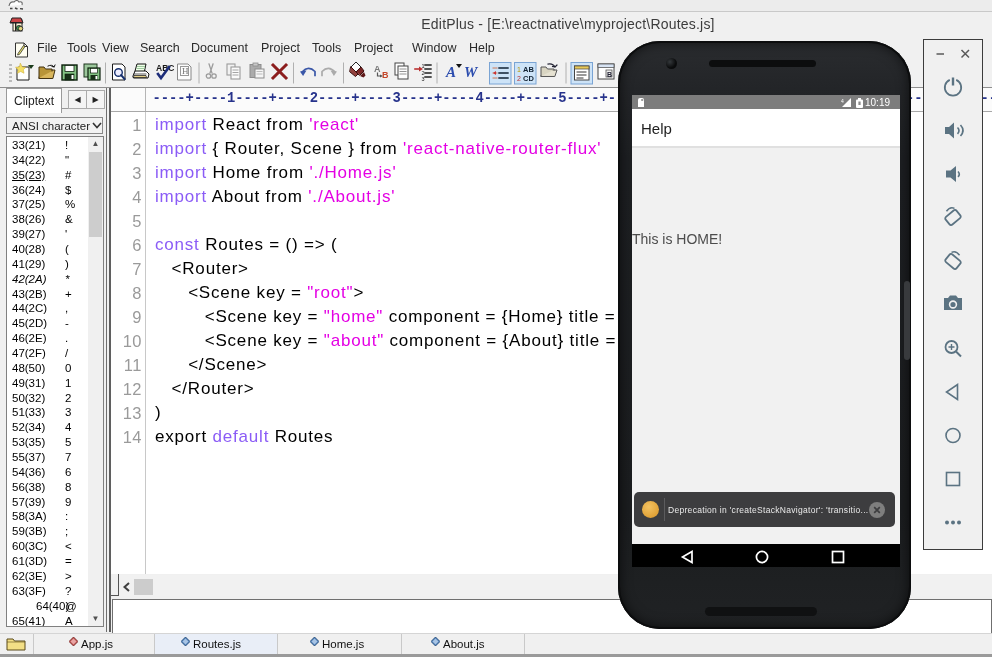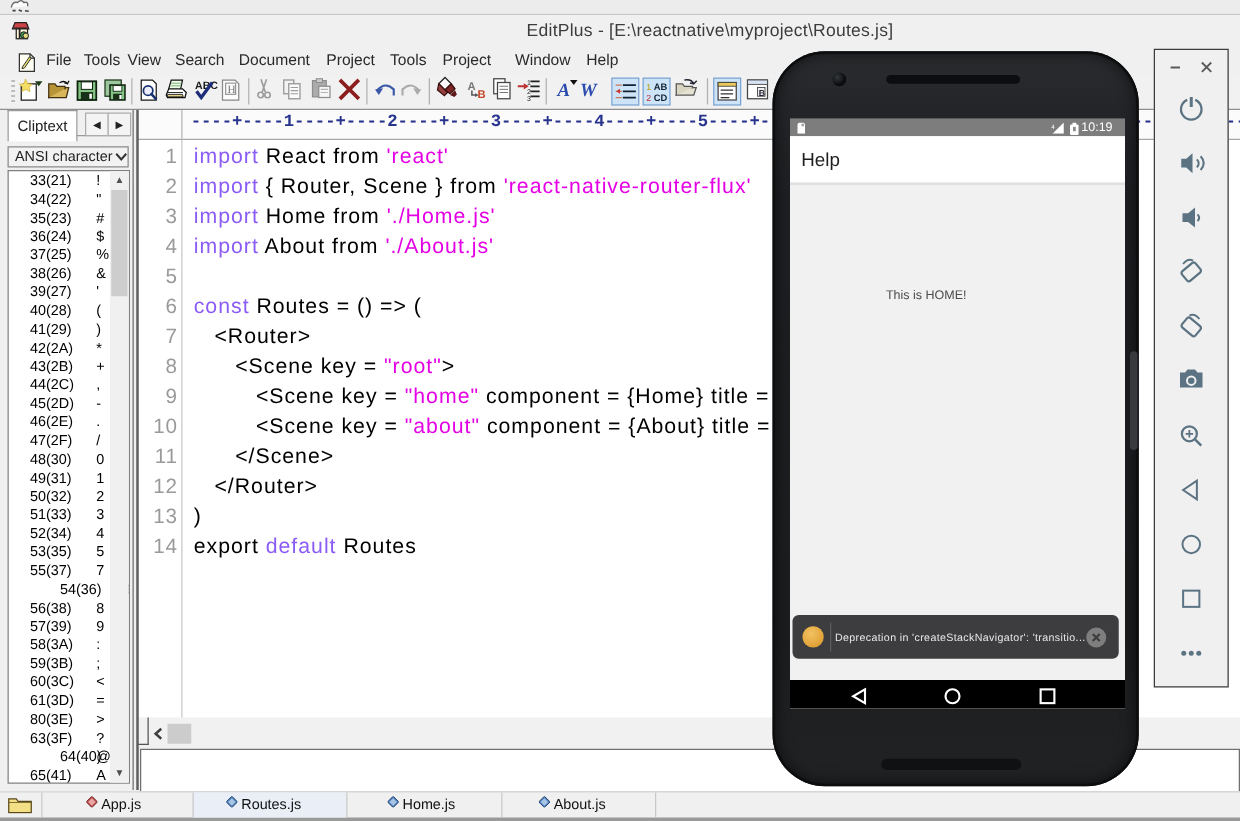--- a/index.html
+++ b/index.html
@@ -318,31 +318,31 @@
 <div class="abs" style="left:61px;top:108px;width:43px;height:1px;background:#9a9a9a;"></div>
 <div class="abs" style="left:68px;top:90px;width:17px;height:17px;background:#f4f4f4;border:1px solid #ababab;text-align:center;font-size:8px;line-height:17px;color:#222;">◀</div>
 <div class="abs" style="left:86px;top:90px;width:17px;height:17px;background:#f4f4f4;border:1px solid #ababab;text-align:center;font-size:8px;line-height:17px;color:#222;">▶</div>
 
 <div class="abs" style="left:6px;top:117px;width:97px;height:17px;background:#f2f2f2;border:1px solid #8a8a8a;font-size:11.5px;color:#222;line-height:17px;padding-left:5px;box-sizing:border-box;overflow:hidden;white-space:nowrap;">ANSI character&nbsp;&nbsp;</div>
 <svg class="abs" style="left:92px;top:122px;" width="10" height="7" viewBox="0 0 10 7">
     <path d="M1 1 L5 5.5 L9 1" fill="none" stroke="#333" stroke-width="1.6"></path>
   </svg>
 
 <div class="abs" style="left:6px;top:136px;width:98px;height:491px;background:#fff;border:1px solid #808080;box-sizing:border-box;overflow:hidden;">
-<div id="cliplist" style="position:absolute;left:12px;top:1px;width:96px;font-size:11.5px;color:#000;line-height:14.87px;">
+<div id="cliplist" style="position:absolute;left:0;top:1px;width:96px;font-size:11.5px;color:#000;line-height:14.87px;">
       <div style="position:relative;height:14.87px;">
         <span style="position:absolute;left:5px;">33(21)</span>
         <span style="position:absolute;left:58px;">!</span>
       </div>
       <div style="position:relative;height:14.87px;">
         <span style="position:absolute;left:5px;">34(22)</span>
         <span style="position:absolute;left:58px;">"</span>
       </div>
       <div style="position:relative;height:14.87px;">
-        <span style="position:absolute;left:5px;">35(23)</span>
+        <span style="position:absolute;left:5px;text-decoration:underline;">35(23)</span>
         <span style="position:absolute;left:58px;">#</span>
       </div>
       <div style="position:relative;height:14.87px;">
         <span style="position:absolute;left:5px;">36(24)</span>
         <span style="position:absolute;left:58px;">$</span>
       </div>
       <div style="position:relative;height:14.87px;">
         <span style="position:absolute;left:5px;">37(25)</span>
         <span style="position:absolute;left:58px;">%</span>
       </div>
@@ -355,21 +355,21 @@
         <span style="position:absolute;left:58px;">'</span>
       </div>
       <div style="position:relative;height:14.87px;">
         <span style="position:absolute;left:5px;">40(28)</span>
         <span style="position:absolute;left:58px;">(</span>
       </div>
       <div style="position:relative;height:14.87px;">
         <span style="position:absolute;left:5px;">41(29)</span>
         <span style="position:absolute;left:58px;">)</span>
       </div>
-      <div style="position:relative;height:14.87px;">
+      <div style="position:relative;height:14.87px;font-style:italic;">
         <span style="position:absolute;left:5px;">42(2A)</span>
         <span style="position:absolute;left:58px;">*</span>
       </div>
       <div style="position:relative;height:14.87px;">
         <span style="position:absolute;left:5px;">43(2B)</span>
         <span style="position:absolute;left:58px;">+</span>
       </div>
       <div style="position:relative;height:14.87px;">
         <span style="position:absolute;left:5px;">44(2C)</span>
         <span style="position:absolute;left:58px;">,</span>
@@ -380,21 +380,21 @@
       </div>
       <div style="position:relative;height:14.87px;padding-left:47px;">
         <span style="position:absolute;left:5px;">46(2E)</span>
         <span style="position:absolute;left:58px;">.</span>
       </div>
       <div style="position:relative;height:14.87px;padding-left:26px;">
         <span style="position:absolute;left:5px;">47(2F)</span>
         <span style="position:absolute;left:58px;">/</span>
       </div>
       <div style="position:relative;height:14.87px;">
-        <span style="position:absolute;left:5px;">48(30)</span>
+        <span style="position:absolute;left:5px;">48(50)</span>
         <span style="position:absolute;left:58px;">0</span>
       </div>
       <div style="position:relative;height:14.87px;">
         <span style="position:absolute;left:5px;">49(31)</span>
         <span style="position:absolute;left:58px;">1</span>
       </div>
       <div style="position:relative;height:14.87px;">
         <span style="position:absolute;left:5px;">50(32)</span>
         <span style="position:absolute;left:58px;">2</span>
       </div>
@@ -407,21 +407,21 @@
         <span style="position:absolute;left:58px;">4</span>
       </div>
       <div style="position:relative;height:14.87px;">
         <span style="position:absolute;left:5px;">53(35)</span>
         <span style="position:absolute;left:58px;">5</span>
       </div>
       <div style="position:relative;height:14.87px;">
         <span style="position:absolute;left:5px;">55(37)</span>
         <span style="position:absolute;left:58px;">7</span>
       </div>
-      <div style="position:relative;height:14.87px;margin-left:24px;">
+      <div style="position:relative;height:14.87px;">
         <span style="position:absolute;left:5px;">54(36)</span>
         <span style="position:absolute;left:58px;">6</span>
       </div>
       <div style="position:relative;height:14.87px;">
         <span style="position:absolute;left:5px;">56(38)</span>
         <span style="position:absolute;left:58px;">8</span>
       </div>
       <div style="position:relative;height:14.87px;">
         <span style="position:absolute;left:5px;">57(39)</span>
         <span style="position:absolute;left:58px;">9</span>
@@ -436,21 +436,21 @@
       </div>
       <div style="position:relative;height:14.87px;">
         <span style="position:absolute;left:5px;">60(3C)</span>
         <span style="position:absolute;left:58px;">&lt;</span>
       </div>
       <div style="position:relative;height:14.87px;">
         <span style="position:absolute;left:5px;">61(3D)</span>
         <span style="position:absolute;left:58px;">=</span>
       </div>
       <div style="position:relative;height:14.87px;">
-        <span style="position:absolute;left:5px;">80(3E)</span>
+        <span style="position:absolute;left:5px;">62(3E)</span>
         <span style="position:absolute;left:58px;">&gt;</span>
       </div>
       <div style="position:relative;height:14.87px;">
         <span style="position:absolute;left:5px;">63(3F)</span>
         <span style="position:absolute;left:58px;">?</span>
       </div>
       <div style="position:relative;height:14.87px;">
         <span style="position:absolute;left:5px;margin-left:24px;">64(40)</span>
         <span style="position:absolute;left:58px;">@</span>
       </div>
@@ -491,21 +491,21 @@
       <rect x="0" y="1.5" width="7" height="8.5" rx="1" fill="#fff"></rect>
       <rect x="2" y="0" width="3" height="2" fill="#fff"></rect>
       <rect x="2.4" y="3.5" width="2.2" height="3.5" fill="#8a8a8a"></rect>
     </svg>
   <div class="abs" style="left:233px;top:1.5px;font-size:10px;color:#fff;">10:19</div>
 
   <div class="abs" style="left:0;top:13.5px;width:267.5px;height:37px;background:#fff;"></div>
   <div class="abs" style="left:0;top:50.5px;width:267.5px;height:2px;background:#e0e0e0;"></div>
   <div class="abs" style="left:9px;top:24.5px;font-size:15px;color:#1e1e1e;">Help</div>
 
-  <div class="abs" style="left:0;top:136px;width:218px;text-align:center;font-size:10px;color:#4c4c4c;">This is HOME!</div>
+  <div class="abs" style="left:0;top:136px;width:218px;text-align:left;font-size:14px;color:#4c4c4c;">This is HOME!</div>
 
   <div class="abs" style="left:1.5px;top:397px;width:261px;height:35px;border-radius:5px;background:#3d3d3f;"></div>
   <div class="abs" style="left:10px;top:406px;width:17px;height:17px;border-radius:50%;background:radial-gradient(circle at 40% 35%,#f3c262,#e0a237 70%);"></div>
   <div class="abs" style="left:31.5px;top:403px;width:1px;height:23px;background:#5c5c5e;"></div>
   <div class="abs" style="left:36px;top:410px;font-size:8.5px;letter-spacing:0.3px;color:#e9e9e9;white-space:nowrap;">Deprecation in 'createStackNavigator': 'transitio...</div>
   <div class="abs" style="left:237px;top:406.5px;width:16px;height:16px;border-radius:50%;background:#7e7e7e;"></div>
   <svg class="abs" style="left:237px;top:406.5px;" width="16" height="16" viewBox="0 0 16 16">
       <path d="M5.2 5.2 L10.8 10.8 M10.8 5.2 L5.2 10.8" stroke="#3d3d3f" stroke-width="1.7"></path>
     </svg>
 

